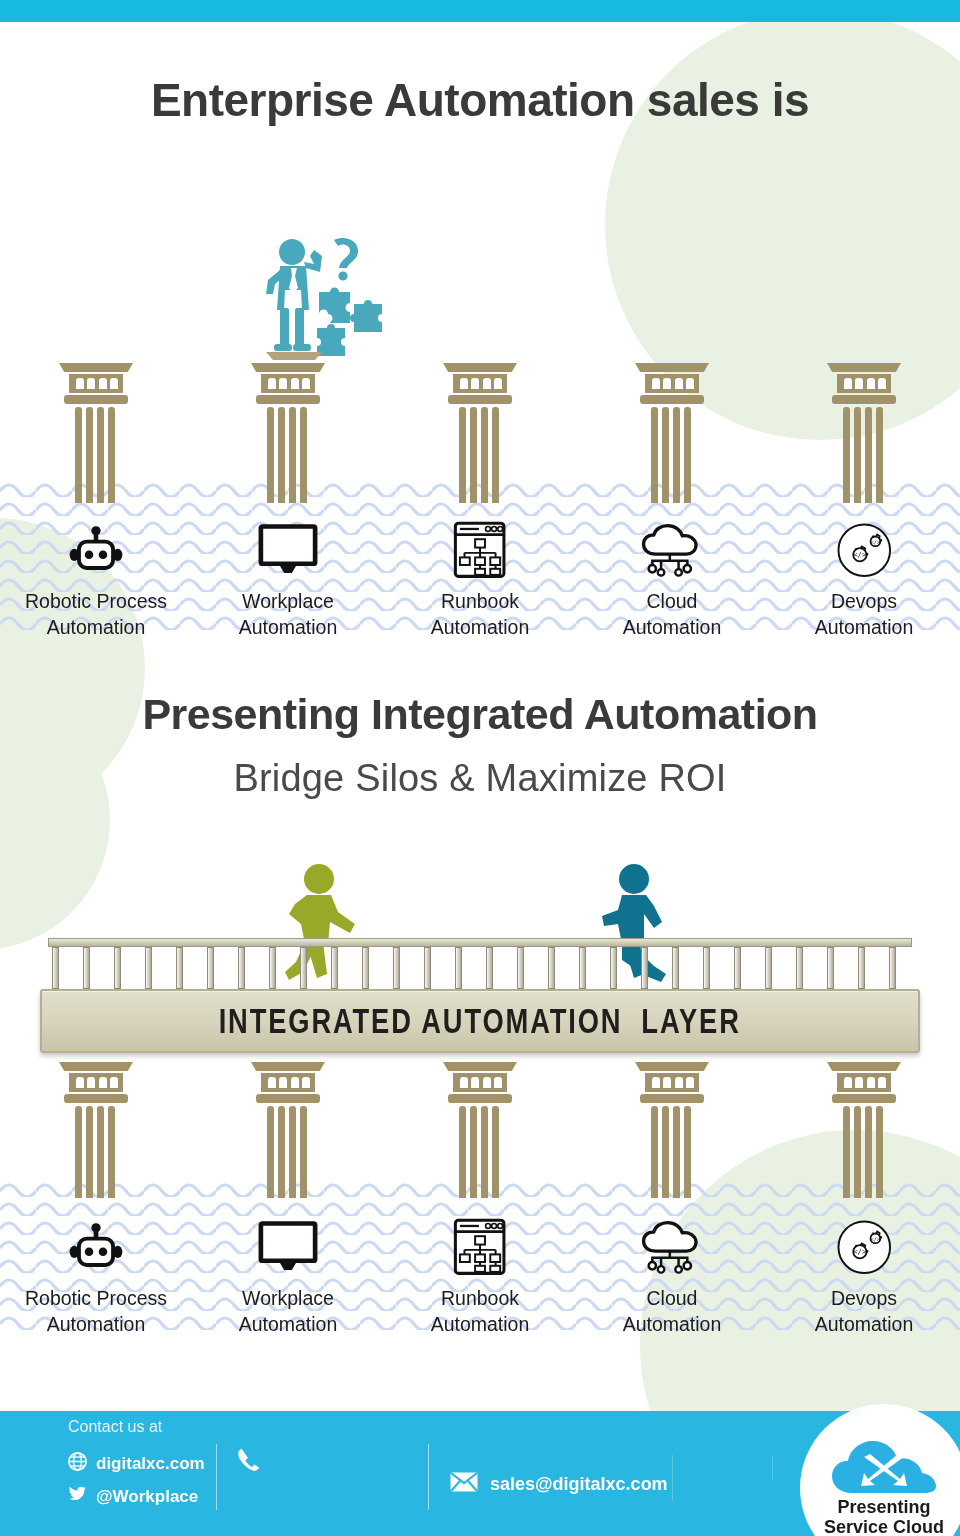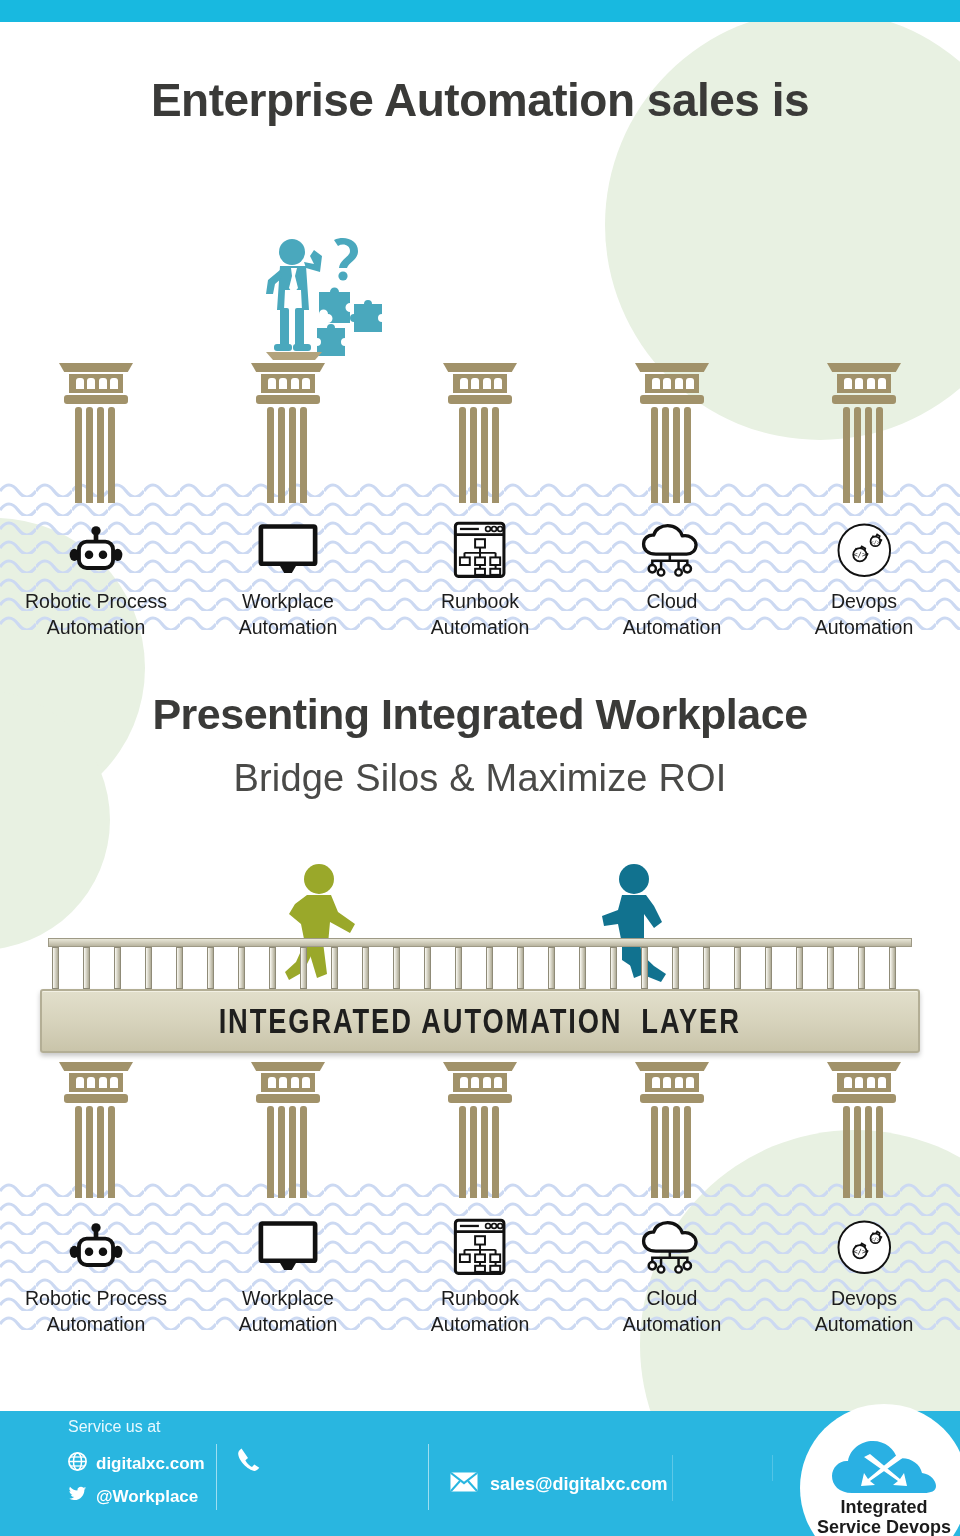--- a/index.html
+++ b/index.html
@@ -331,21 +331,21 @@
       </g>
       <text x="52" y="28" font-family="monospace" font-size="7" fill="#111" text-anchor="middle">&lt;/&gt;</text>
       <text x="31" y="46.5" font-family="monospace" font-size="10" fill="#111" text-anchor="middle">&lt;/&gt;</text>
     </svg>
       </div>
       <div class="pill-label" style="margin-top: 8px;">Devops
 Automation</div>
     </div>
   </div>
 
-<div class="headline h-sec">Presenting Integrated Workplace</div>
+<div class="headline h-sec">Presenting Integrated Automation</div>
 <div class="h-sub">Bridge Silos &amp; Maximize ROI</div>
 
 <div class="rail-top"></div>
 <div id="balusters">
     <div class="baluster" style="left: 52px;"></div>
     <div class="baluster" style="left: 83px;"></div>
     <div class="baluster" style="left: 114px;"></div>
     <div class="baluster" style="left: 145px;"></div>
     <div class="baluster" style="left: 176px;"></div>
     <div class="baluster" style="left: 207px;"></div>
@@ -555,21 +555,21 @@
       <text x="31" y="46.5" font-family="monospace" font-size="10" fill="#111" text-anchor="middle">&lt;/&gt;</text>
     </svg>
       </div>
       <div class="pill-label" style="margin-top: 8px;">Devops
 Automation</div>
     </div>
   </div>
 
 <div class="footer"></div>
 
-<div class="fc f-contact">Service us at</div>
+<div class="fc f-contact">Contact us at</div>
 
 <div class="f-group" style="left:68px;top:1452px;flex-direction:column;align-items:flex-start;gap:9px;">
   <a class="f-line" href="#" style="text-decoration:none;">
     <span>
       <svg width="19" height="19" viewBox="0 0 19 19" xmlns="http://www.w3.org/2000/svg">
         <circle cx="9.5" cy="9.5" r="8.6" fill="none" stroke="#fff" stroke-width="1.7"></circle>
         <ellipse cx="9.5" cy="9.5" rx="4" ry="8.6" fill="none" stroke="#fff" stroke-width="1.5"></ellipse>
         <line x1="1" y1="9.5" x2="18" y2="9.5" stroke="#fff" stroke-width="1.5"></line>
         <line x1="2.4" y1="5" x2="16.6" y2="5" stroke="#fff" stroke-width="1.3"></line>
         <line x1="2.4" y1="14" x2="16.6" y2="14" stroke="#fff" stroke-width="1.3"></line>
@@ -615,16 +615,16 @@
 
 <div class="logo-circle">
   <svg width="108" height="58" viewBox="0 0 108 58" xmlns="http://www.w3.org/2000/svg">
     <path fill="#2ab0e3" d="M22 54 C9 54 2 46 2 37 C2 28 10 21 18 22 C20 10 31 2 43 2 C55 2 65 10 67 20 C78 17 90 24 92 34 C101 35 106 42 106 47 C106 52 101 54 94 54 Z"></path>
     <g fill="#ffffff">
       <path d="M34 18 L40 15 L70 40 L74 34 L77 47 L63 46 L68 42 Z"></path>
       <path d="M74 18 L68 15 L38 40 L34 34 L31 47 L45 46 L40 42 Z"></path>
     </g>
   </svg>
   <div class="logo-text">
-    <div>Integrated</div>
-    <div>Service Devops</div>
+    <div>Presenting</div>
+    <div>Service Cloud</div>
   </div>
 </div>
 
 </body></html>

